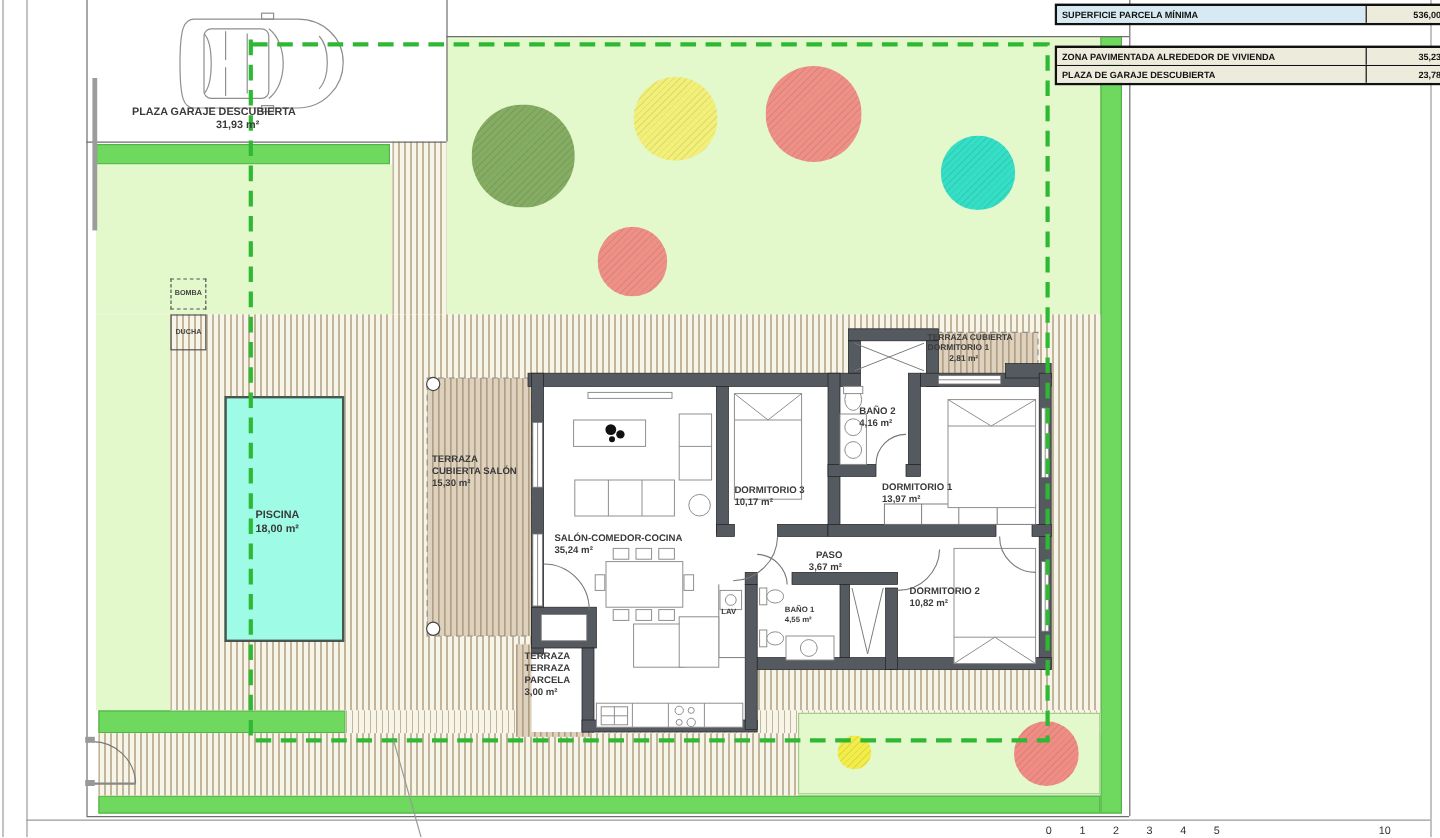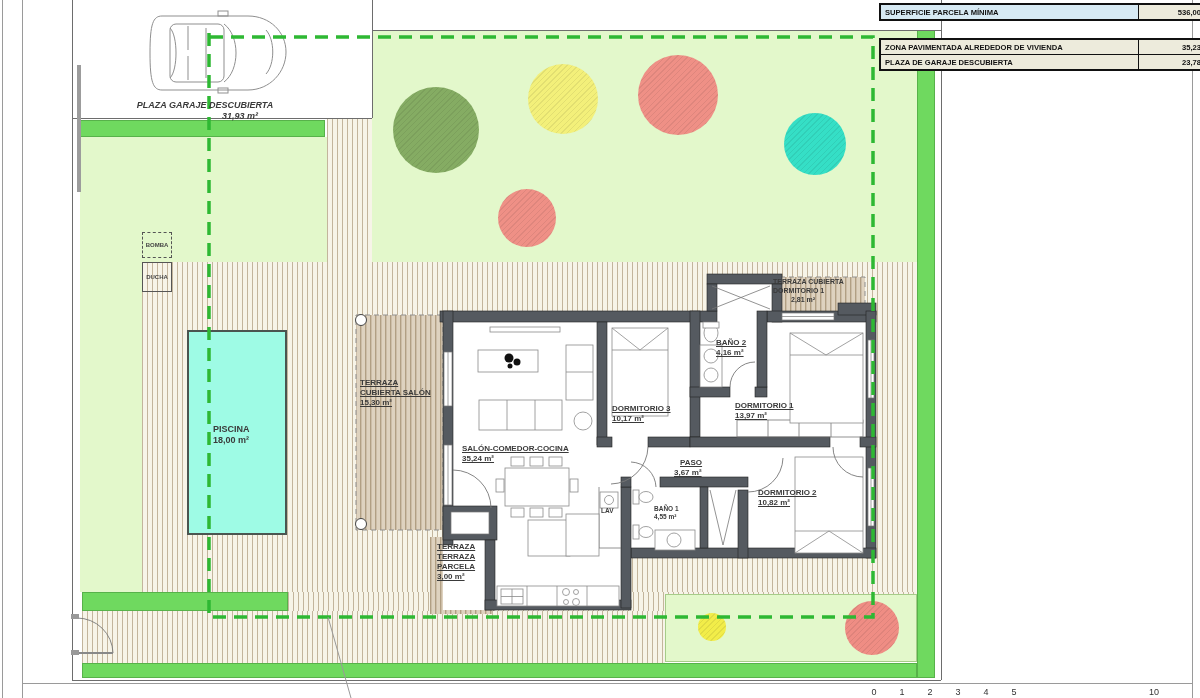--- a/index.html
+++ b/index.html
@@ -16,21 +16,21 @@
   
   .tree{border-radius:50%;z-index:3;
         background-image:repeating-linear-gradient(135deg,rgba(0,0,0,0.07) 0 1px,transparent 1px 4px);}
   
   #pool{left:187px;top:330px;width:100px;height:205px;background:#9efbe5;
         border:2px solid #4a5550;box-sizing:border-box;z-index:3;}
   
   #plan-svg{left:0;top:0;z-index:4;}
   
   .lbl{position:absolute;z-index:5;font-weight:bold;color:#3a3a3a;line-height:1.25;white-space:nowrap;}
-  .f9{font-size:9px;} .f8{font-size:8px;text-decoration:underline;} .f7{font-size:7px;} .f6{font-size:6.5px;}
+  .f9{font-size:9px;} .f8{font-size:8px;} .f7{font-size:7px;} .f6{font-size:6.5px;}
   
   .eqbox{position:absolute;z-index:5;box-sizing:border-box;font-size:6px;font-weight:bold;
          color:#444;display:flex;align-items:center;justify-content:center;}
   
   #legend{left:855px;top:3px;width:324px;z-index:6;font-size:7.6px;font-weight:bold;color:#111;}
   .tbl{border:2px solid #111;border-collapse:collapse;width:100%;margin-left:24px;}
   .tbl .row{display:flex;border-top:1px solid #111;}
   .tbl .row:first-child{border-top:none;}
   .row .c-label{flex:1;padding:2.5px 0 2.5px 4px;background:#edebdc;}
   .row .c-value{width:62px;padding:2.5px 4px 2.5px 0;text-align:right;background:#edebdc;border-left:1px solid #111;}
@@ -246,21 +246,21 @@
     <line x1="328" y1="617" x2="351" y2="698" stroke="#999" stroke-width="1"></line>
   </svg>
 
   <div class="eqbox" style="left:142px;top:232px;width:30px;height:26px;border:1px dashed #555;">
     <span>BOMBA</span>
   </div>
   <div class="eqbox" style="left:142px;top:262px;width:30px;height:30px;border:1px solid #555;">
     <span>DUCHA</span>
   </div>
 
-  <div class="lbl f9" style="left:110px;top:100px;width:190px;text-align:center;white-space:normal;font-style:italic;">
+  <div class="lbl f9" style="left:110px;top:88px;width:190px;white-space:normal;">
     <div>PLAZA GARAJE DESCUBIERTA</div>
     <div style="padding-left:70px;">31,93 m²</div>
   </div>
 
   <div class="lbl f9" style="left:213px;top:424px;">
     <div>PISCINA</div>
     <div>18,00 m²</div>
   </div>
 
   <div class="lbl f8" style="left:360px;top:378px;">

